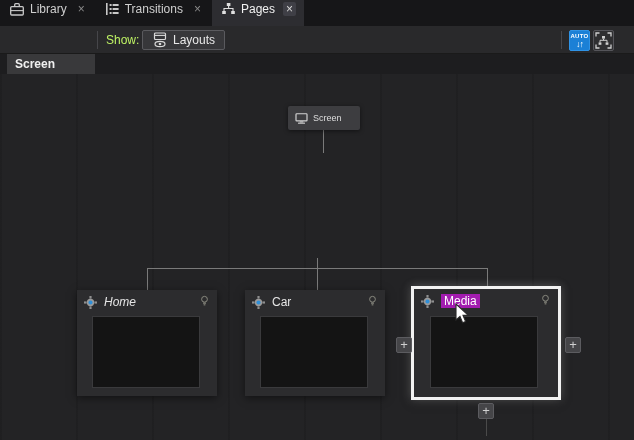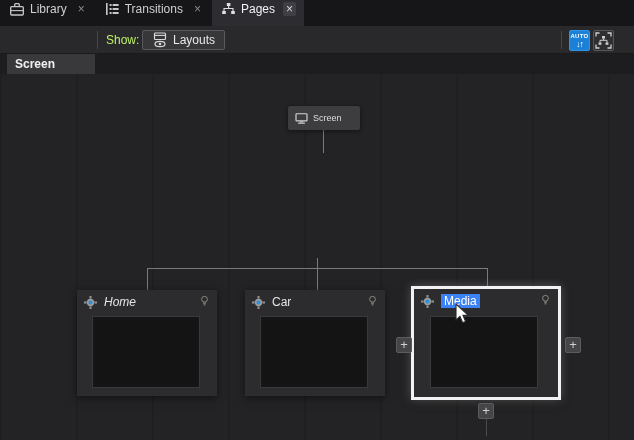--- a/index.html
+++ b/index.html
@@ -99,21 +99,21 @@
   .node-preview {
     position:absolute; left:15px; top:26px; width:108px; height:72px;
     background:#141414; border:1px solid #3a3a3c;
   }
   .sel-frame {
     position:absolute; left:411px; top:286px; width:150px; height:114px;
     border:3px solid #f2f2f2; background:#2c2c2e;
     box-shadow:0 0 9px rgba(255,255,255,.28), 0 2px 8px rgba(0,0,0,.5);
   }
   .sel-frame .node-head { color:#fff; }
-  .title-edit { background:#3b82f6; color:#fff; padding:0 3px; }
+  .title-edit { background:#a21caf; color:#fff; padding:0 3px; }
 
   .plus-btn {
     position:absolute; width:16px; height:16px; background:#454548;
     border:1px solid #5c5c60; border-radius:2px; color:#d0d0d0;
     font-size:13px; line-height:13px; text-align:center;
   }
 
   .cursor { position:absolute; left:455px; top:303px; }
 </style>
 </head>

